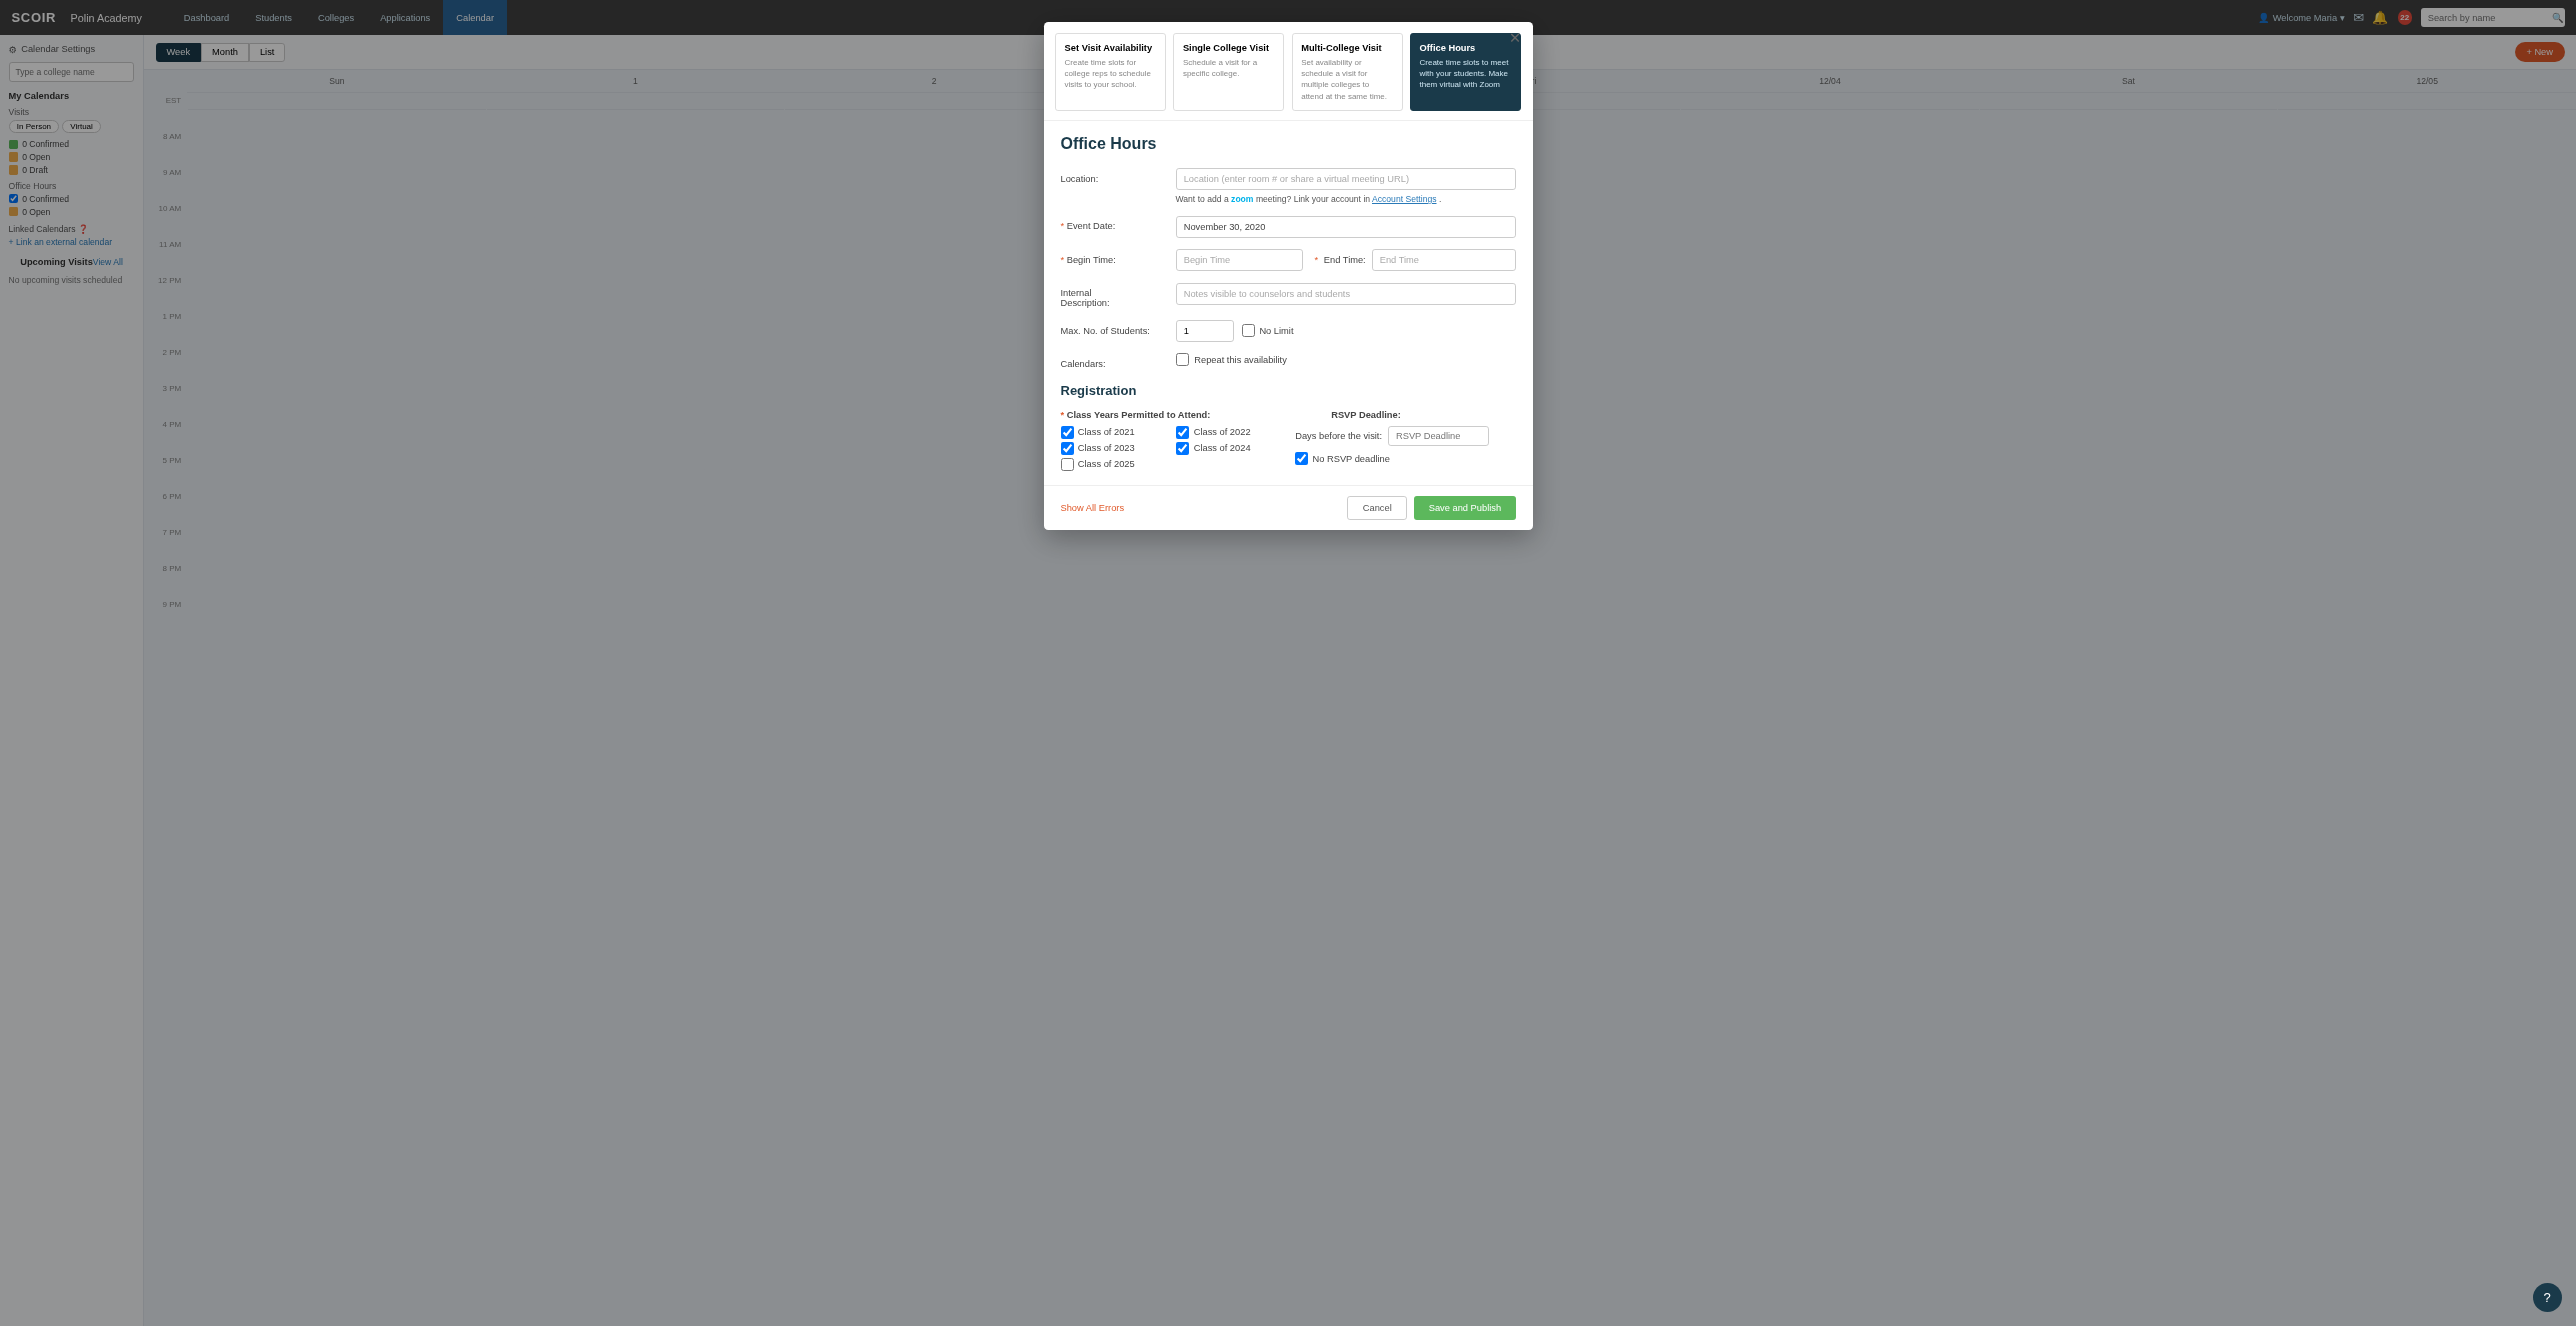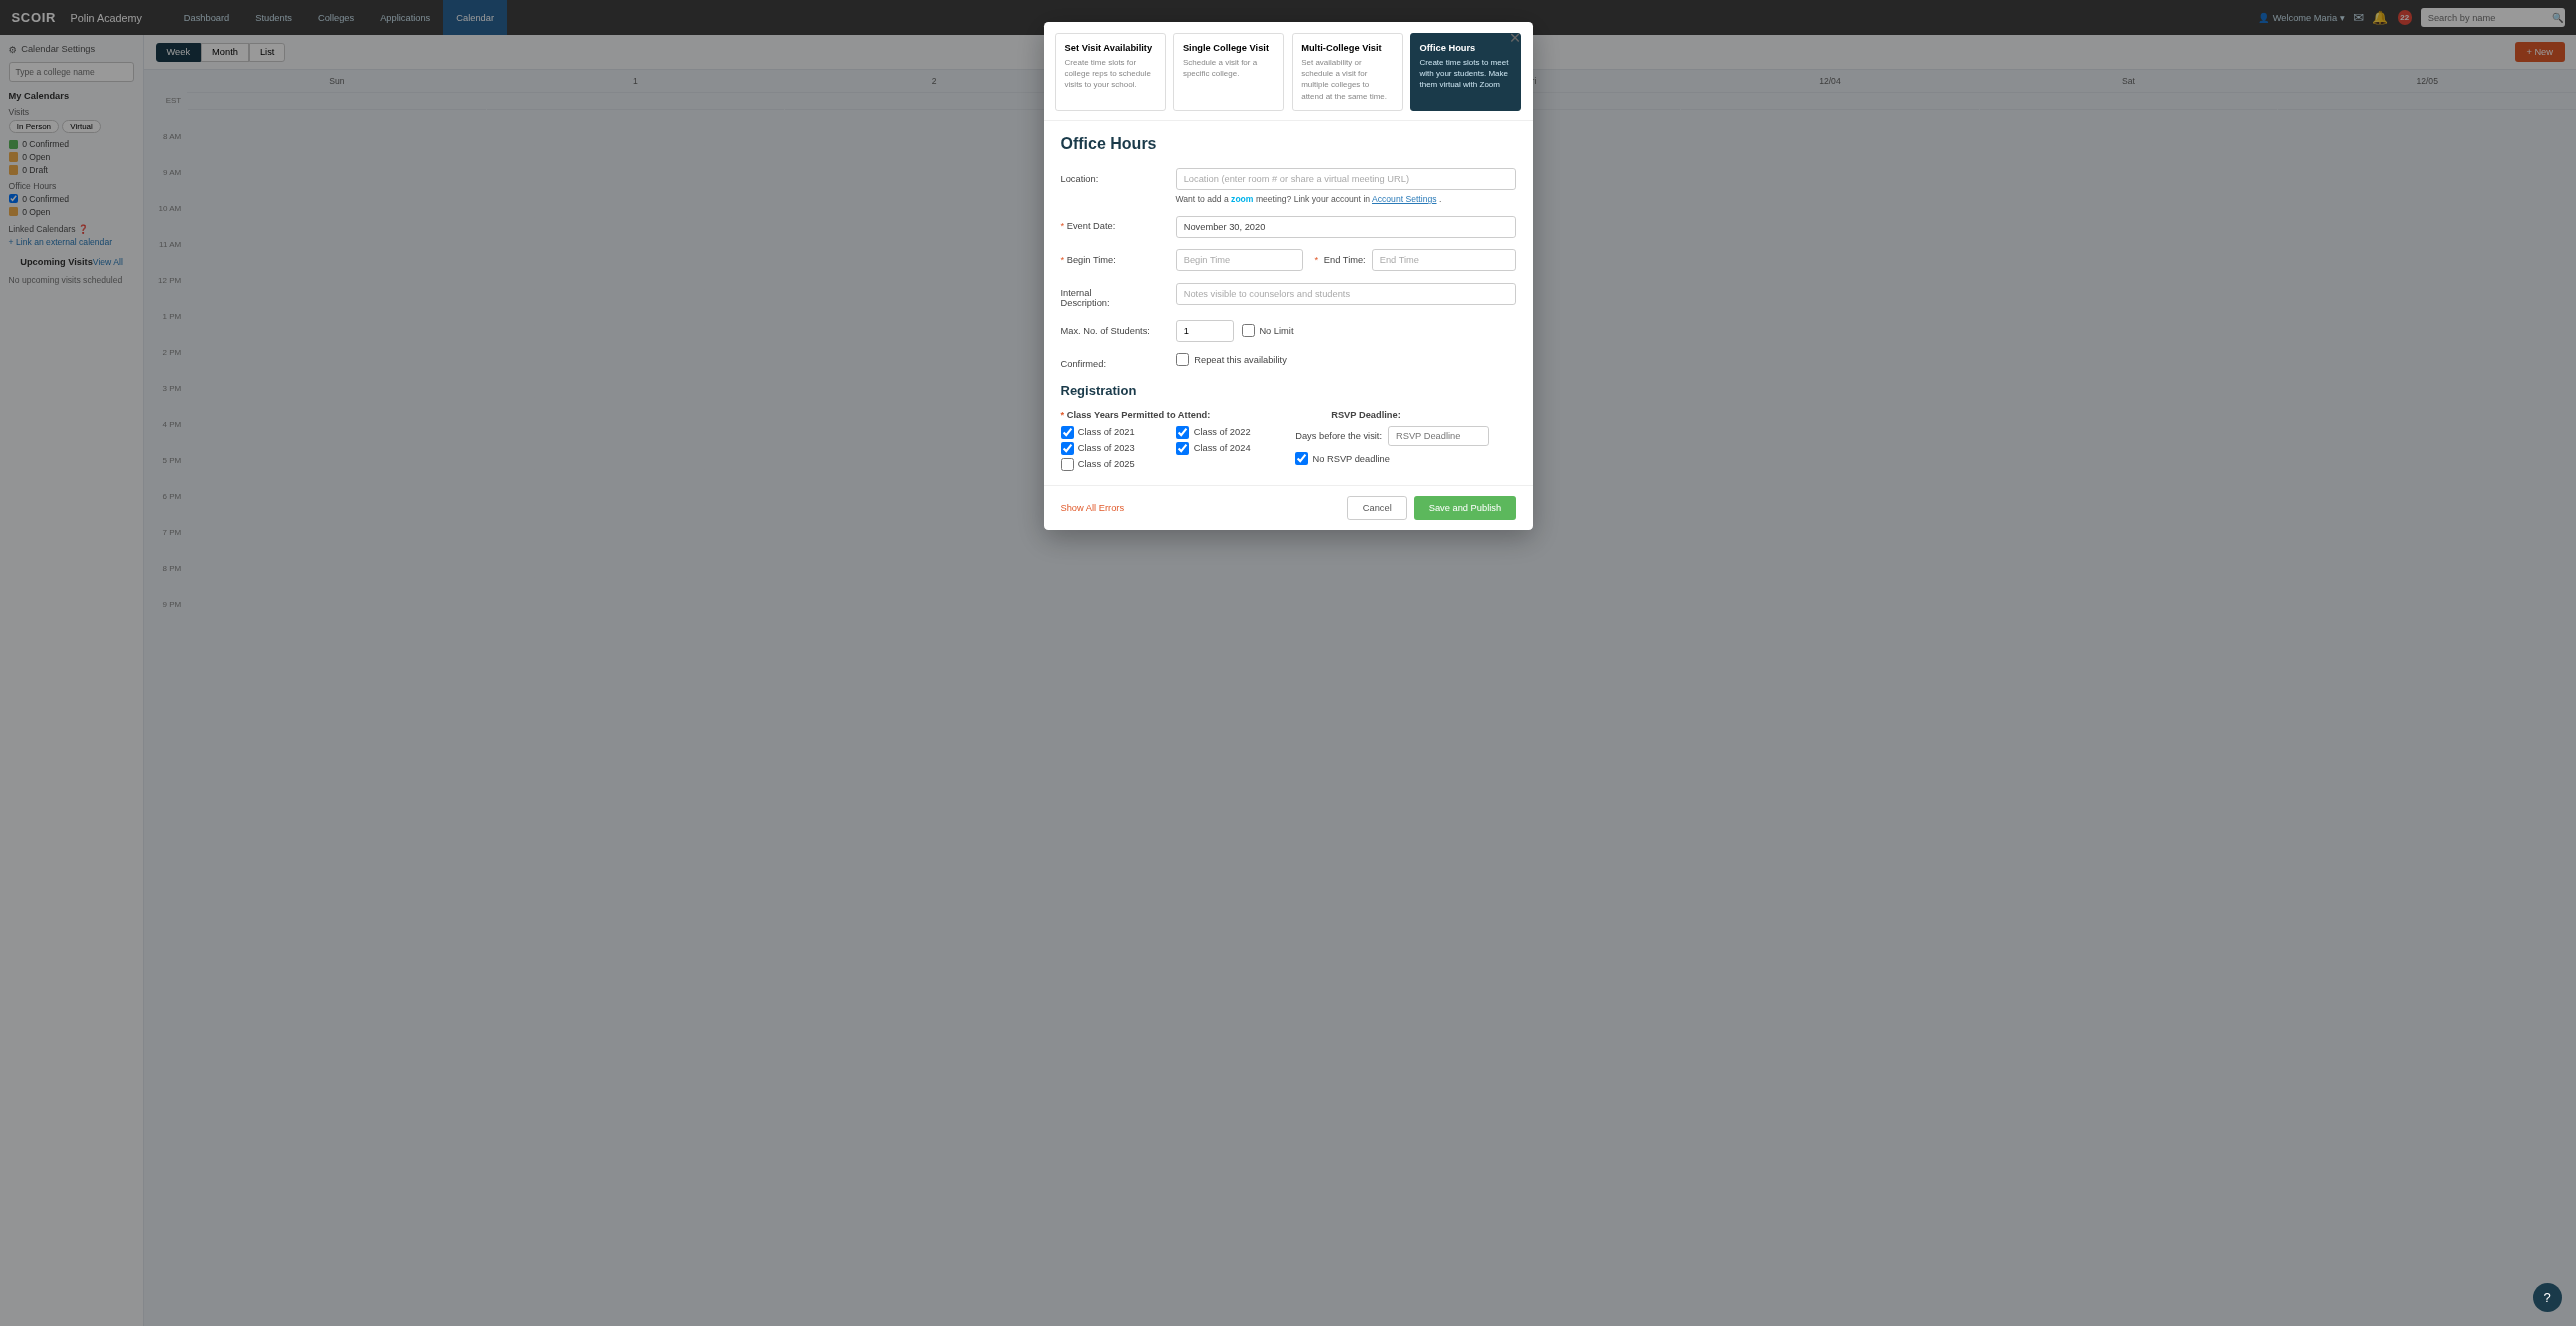--- a/index.html
+++ b/index.html
@@ -57,21 +57,21 @@
     .no-visits { font-size: 8.6px; color: #777; padding: 4.3px 0; }
 
     
     .calendar-area { flex: 1; display: flex; flex-direction: column; overflow: hidden; position: relative; }
     .calendar-toolbar { display: flex; align-items: center; padding: 7.2px 11.5px; gap: 7.2px; background: #f5f7f9; border-bottom: 0.7px solid #dde2e8; }
     .view-btns { display: flex; gap: 0; }
     .view-btn { border: 0.7px solid #ccc; padding: 3.6px 10px; font-size: 9.3px; cursor: pointer; background: white; }
     .view-btn.active { background: #1a3a4a; color: white; border-color: #1a3a4a; }
     .view-btn:first-child { border-radius: 2.9px 0 0 2.9px; }
     .view-btn:last-child { border-radius: 0 2.9px 2.9px 0; }
-    .new-btn { margin-left: auto; background: #e05a2b; color: white; border: none; border-radius: 3px; padding: 5px 11.5px; font-size: 9.3px; cursor: pointer; display: flex; align-items: center; gap: 2.9px; }
+    .new-btn { margin-left: auto; background: #e05a2b; color: white; border: none; border-radius: 10px; padding: 5px 11.5px; font-size: 9.3px; cursor: pointer; display: flex; align-items: center; gap: 2.9px; }
 
     .calendar-grid { flex: 1; overflow-y: auto; display: flex; }
     .time-col { width: 43px; flex-shrink: 0; padding-top: 23px; }
     .time-slot { height: 36px; display: flex; align-items: flex-start; justify-content: flex-end; padding-right: 5.8px; font-size: 8px; color: #888; padding-top: 2.9px; }
     .days-grid { flex: 1; display: flex; flex-direction: column; }
     .day-headers { display: flex; border-bottom: 0.7px solid #dde2e8; height: 23px; }
     .day-header { flex: 1; text-align: center; font-size: 8.6px; color: #666; display: flex; align-items: center; justify-content: center; border-left: 0.7px solid #e8edf2; }
     .days-body { display: flex; flex: 1; }
     .day-col { flex: 1; border-left: 0.7px solid #e8edf2; }
     .day-cell { height: 36px; border-bottom: 0.7px dashed #e8edf2; }
@@ -537,21 +537,21 @@
             <input class="max-students-input" type="text" value="1" style="">
             <label class="no-limit-check">
               <input type="checkbox" style="">
               <span>No Limit</span>
             </label>
           </div>
         </div>
       </div>
 
       <div class="form-row">
-        <div class="form-label">Confirmed:</div>
+        <div class="form-label">Calendars:</div>
         <div class="form-content">
           <div class="recurrence-row">
             <input type="checkbox" style="">
             <span>Repeat this availability</span>
           </div>
         </div>
       </div>
 
       <div class="section-title">Registration</div>
 

